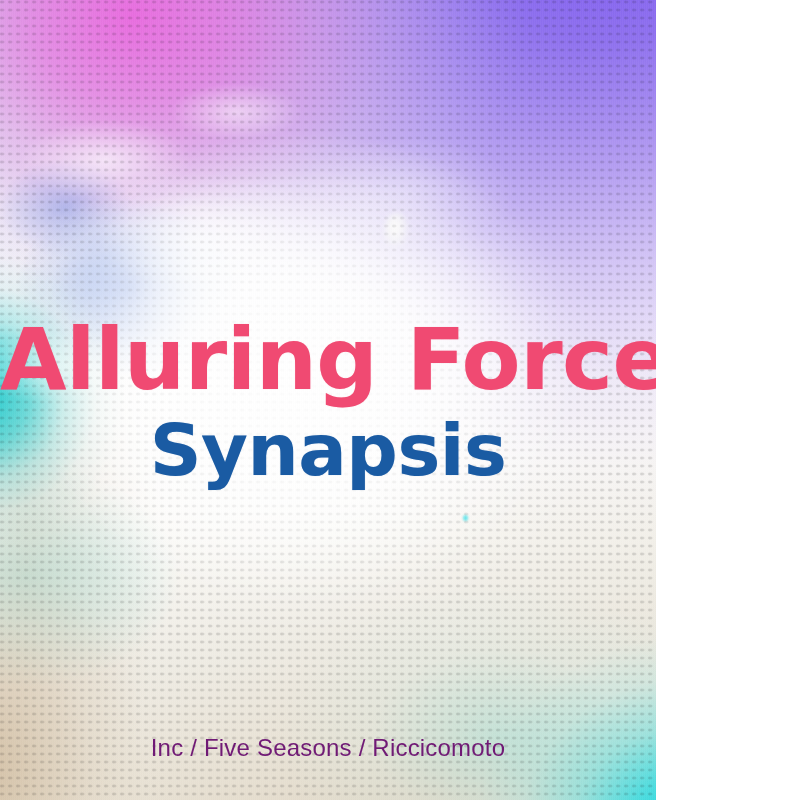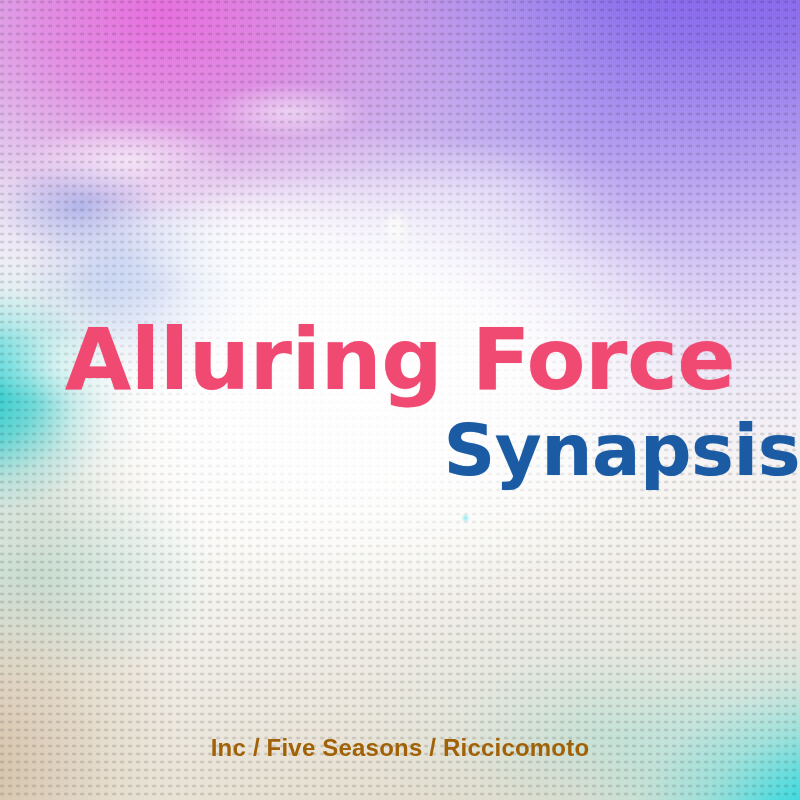--- a/index.html
+++ b/index.html
@@ -7,21 +7,21 @@
     margin: 0;
     padding: 0;
     background: #ffffff;
   }
   body {
     font-family: "Liberation Sans", sans-serif;
   }
 
   #cover {
     position: relative;
-    width: 800px;
+    width: 656px;
     height: 800px;
     overflow: hidden;
     background: #f2f4f6;
     isolation: isolate;
   }
 
   
   .bg-layer {
     position: absolute;
     inset: 0;
@@ -243,21 +243,21 @@
     color: #f04a72;
     text-shadow: 0 0 1px rgba(240, 74, 114, 0.35);
     white-space: nowrap;
   }
 
   .subtitle {
     position: absolute;
     left: 0;
     right: 0;
     top: 414px;
-    text-align: right;
+    text-align: center;
     font-family: "DejaVu Sans", sans-serif;
     font-size: 72px;
     font-weight: 700;
     line-height: 1;
     letter-spacing: -0.5px;
     color: #1a5ba3;
     text-shadow: 0 0 1px rgba(26, 91, 163, 0.3);
     white-space: nowrap;
   }
 
@@ -265,24 +265,24 @@
     position: absolute;
     left: 0;
     right: 0;
     bottom: 32px;
     text-align: center;
   }
 
   .credit-line {
     font-family: "Liberation Sans", sans-serif;
     font-size: 24px;
-    font-weight: 700;
+    font-weight: 400;
     line-height: 40px;
     letter-spacing: 0.2px;
-    color: #a16207;
+    color: #701a75;
     white-space: nowrap;
   }
 </style>
 </head>
 <body>
 
 <div id="cover">
 
   <div class="bg-layer bg-base"></div>
   <div class="bg-layer bg-violet"></div>

